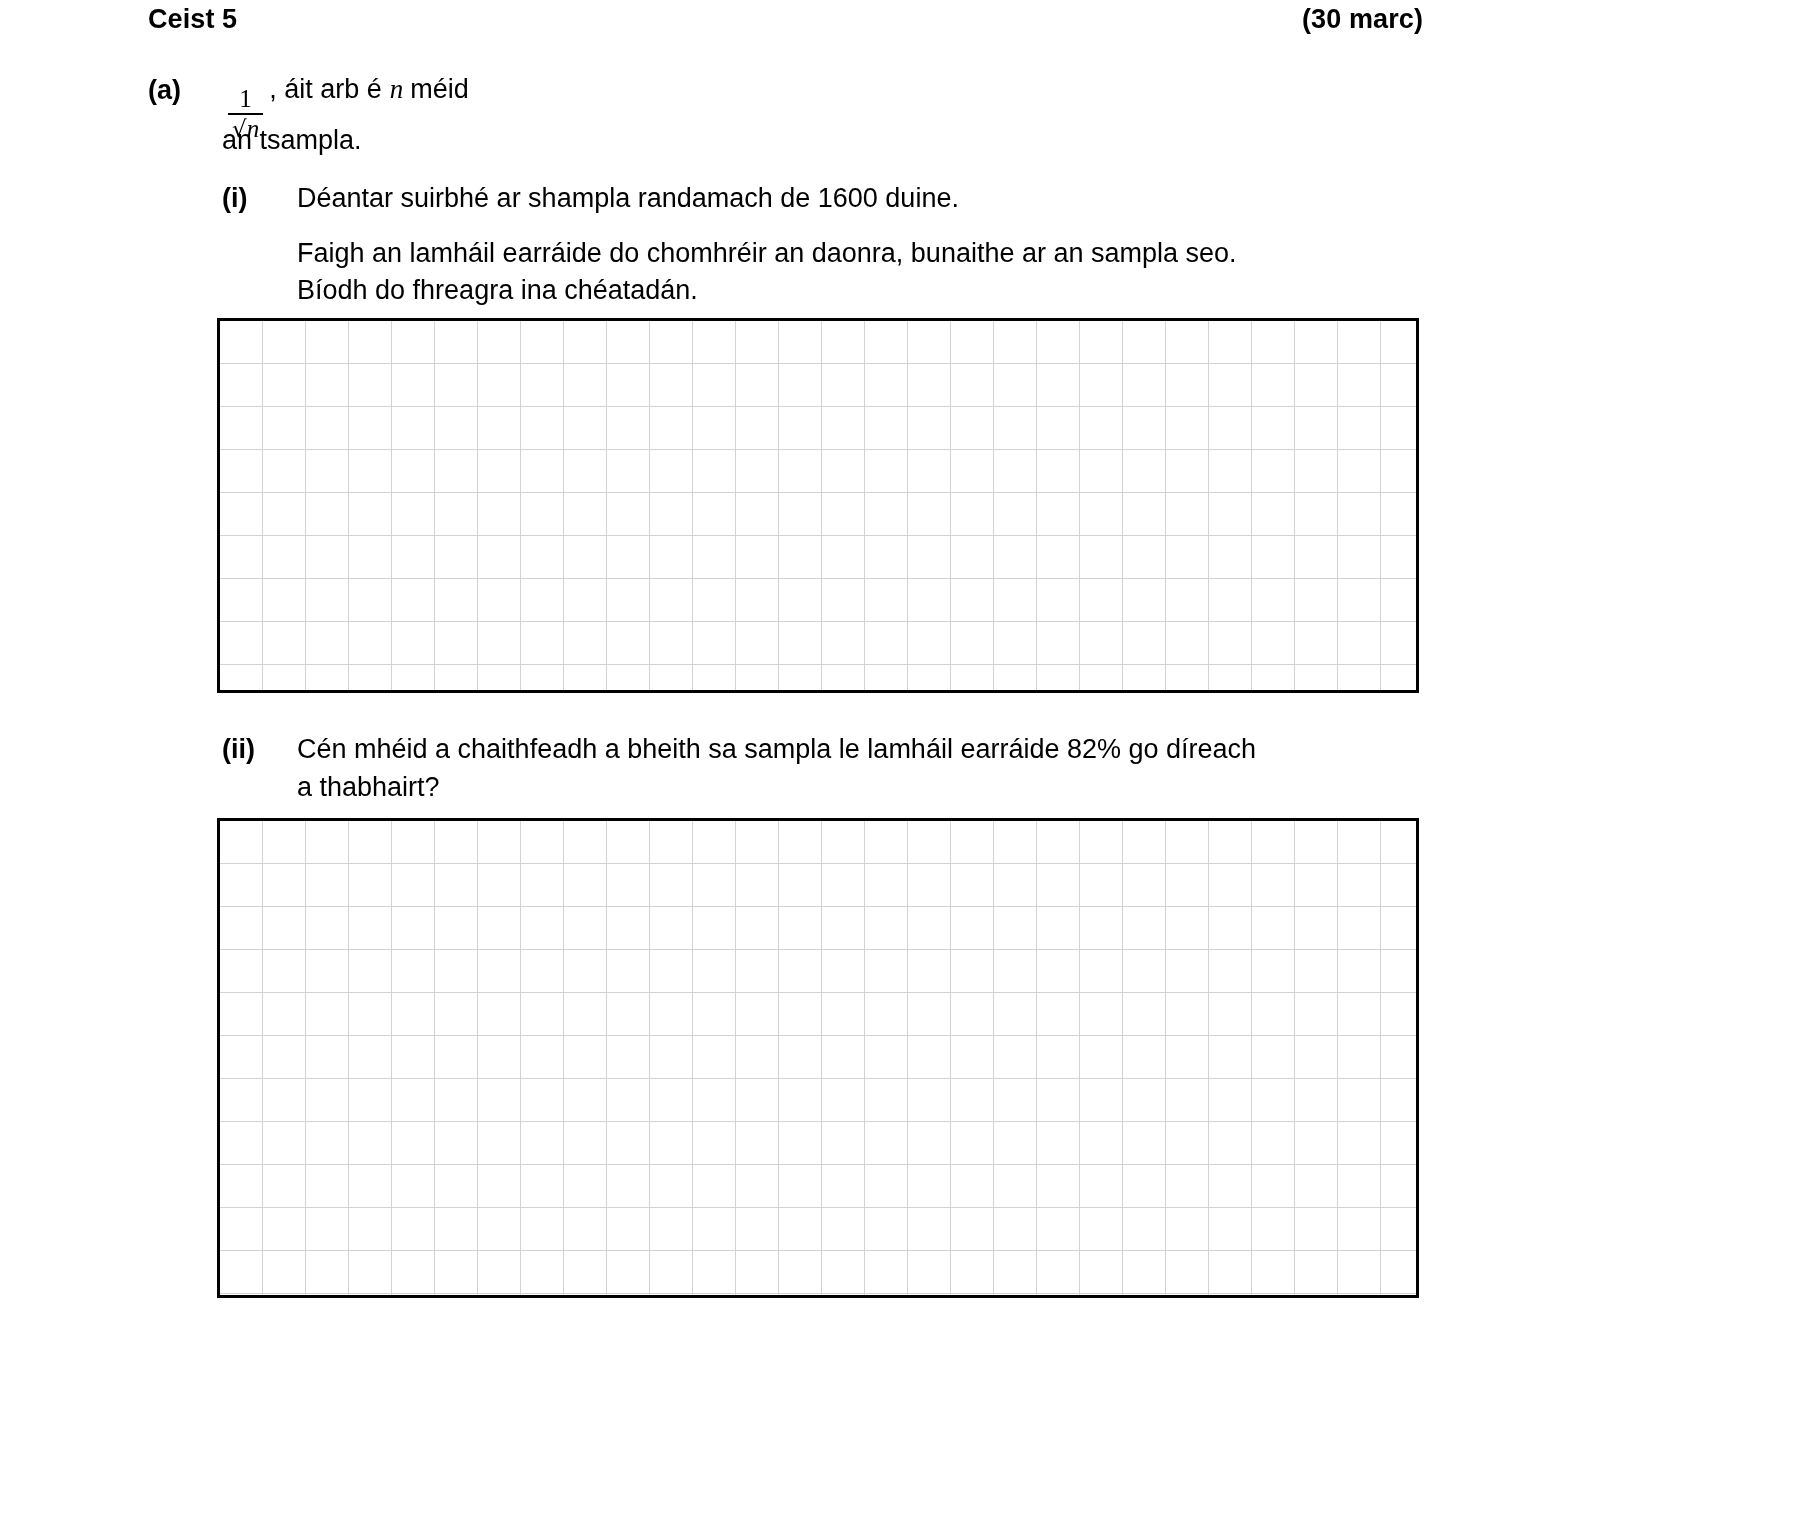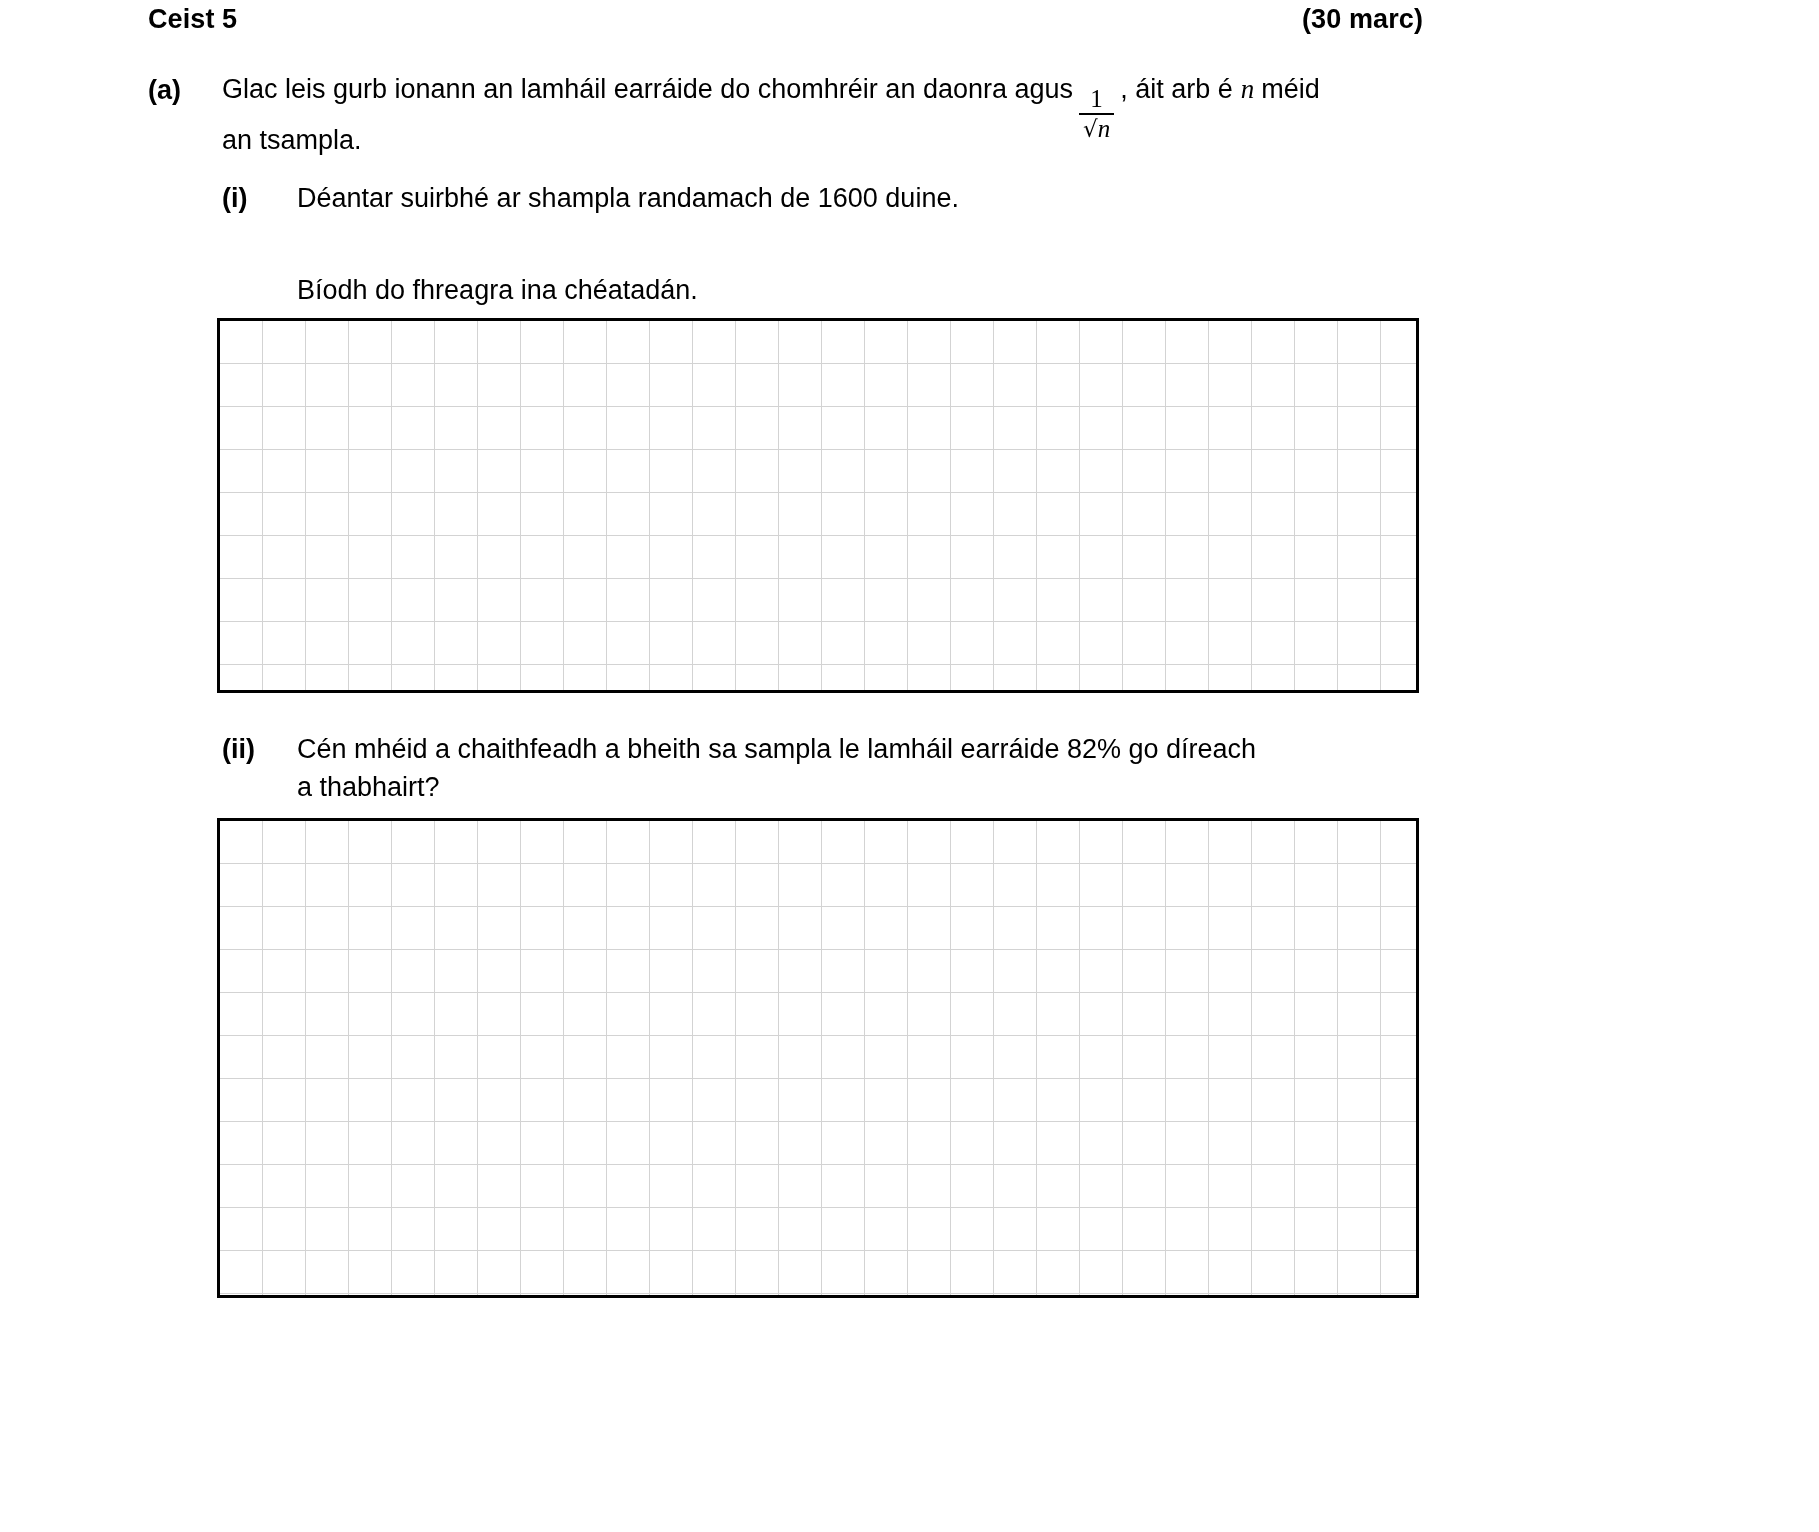--- a/index.html
+++ b/index.html
@@ -133,35 +133,35 @@
 <div class="page">
 
   <div class="header">
     <span class="header-title">Ceist 5</span>
     <span class="header-marks">(30 marc)</span>
   </div>
 
   <span class="part-a-label">(a)</span>
 
   <div class="part-a-text">
-    <span>Glac leis gurb ionann an lamháil earráide do chomhréir an daonra agus</span>
     <span class="frac">
       <span class="num">1</span>
       <span class="bar"></span>
       <span class="den"><span class="radical">√</span><span>n</span></span>
     </span>
     <span>, áit arb é</span>
     <span class="italic-n" style="margin:0 7px 0 8px;">n</span>
     <span>méid</span>
   </div>
 
   <div class="part-a-text2">an tsampla.</div>
 
   <span class="sub-label" style="left:222px; top:183px;">(i)</span>
   <span class="sub-text" style="left:297px; top:183px;text-align:right;">Déantar suirbhé ar shampla randamach de 1600 duine.</span>
+  <span class="sub-text" style="left:297px; top:238px;">Faigh an lamháil earráide do chomhréir an daonra, bunaithe ar an sampla seo.</span>
   <span class="sub-text" style="left:297px; top:275px;">Bíodh do fhreagra ina chéatadán.</span>
 
   <div class="answer-box" style="left:217px; top:318px; width:1202px; height:375px;"></div>
 
   <span class="sub-label" style="left:222px; top:734px;">(ii)</span>
   <span class="sub-text" style="left:297px; top:734px;">Cén mhéid a chaithfeadh a bheith sa sampla le lamháil earráide 82% go díreach</span>
   <span class="sub-text" style="left:297px; top:772px;">a thabhairt?</span>
 
   <div class="answer-box" style="left:217px; top:818px; width:1202px; height:480px;"></div>
 

